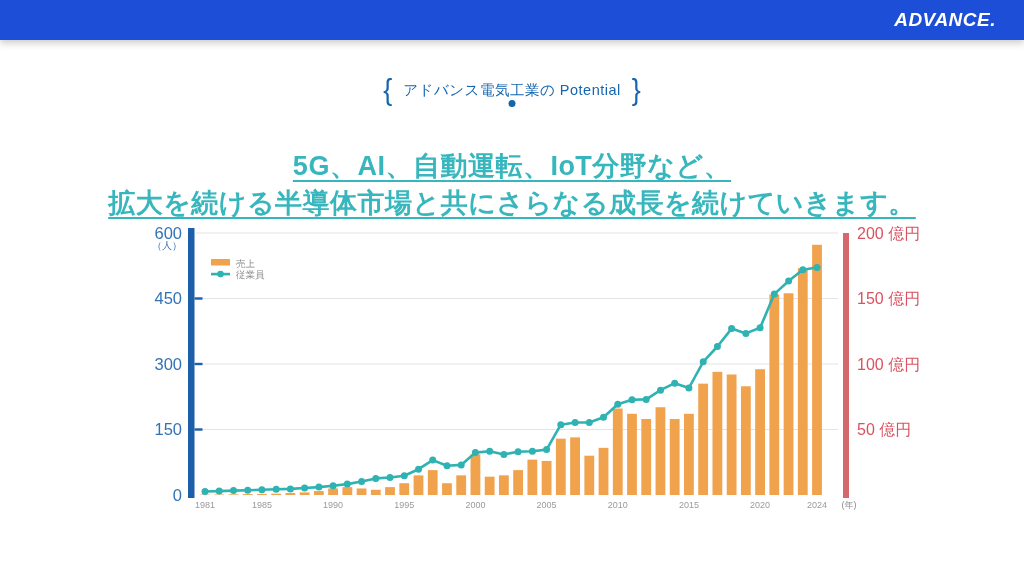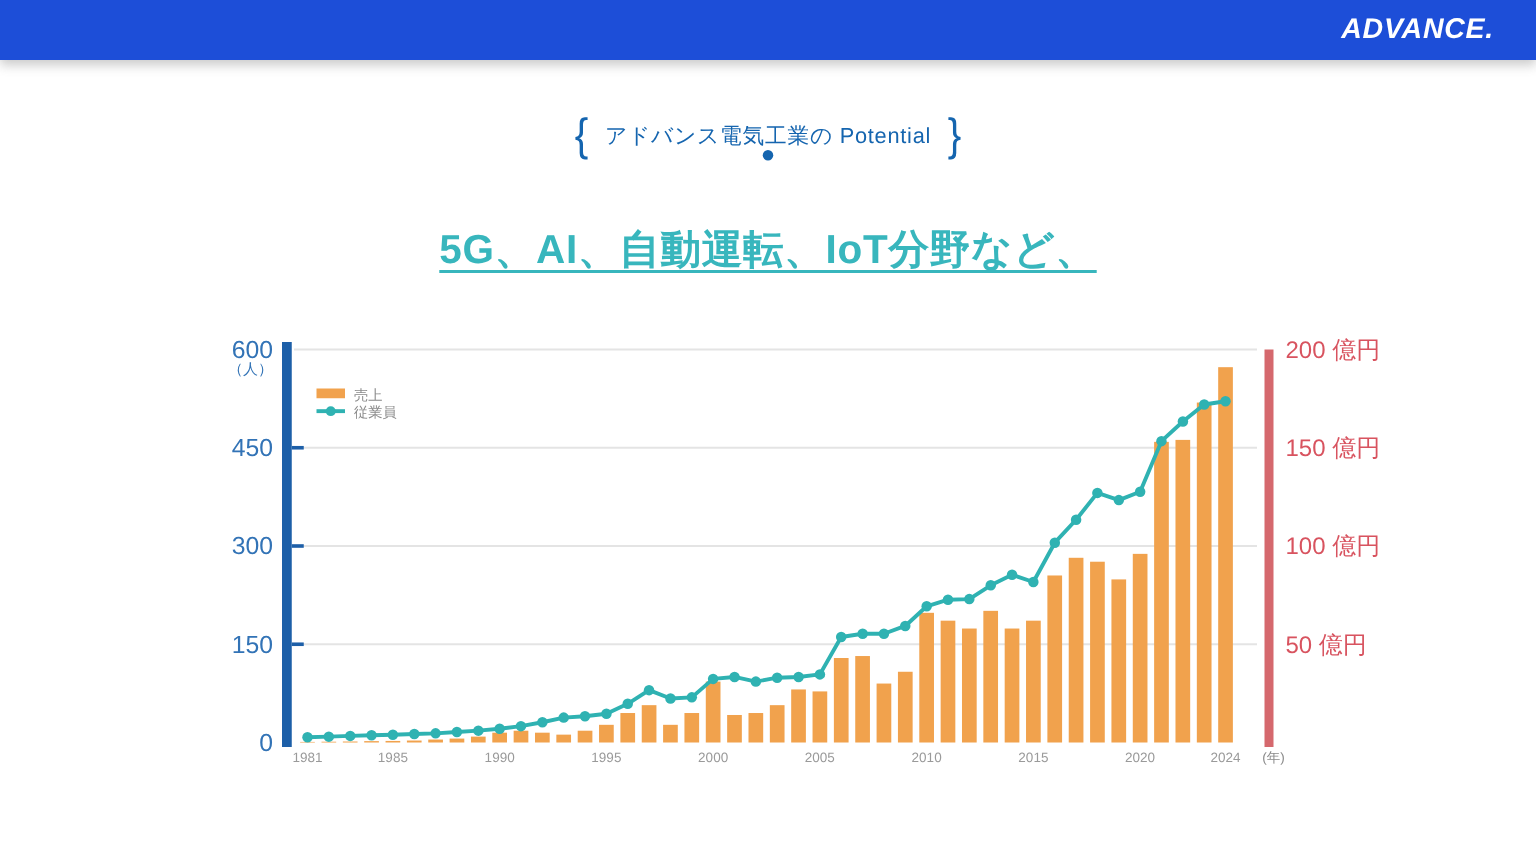--- a/index.html
+++ b/index.html
@@ -33,20 +33,21 @@
 
   <div class="section-label">
     <span class="brace">{</span>
     <span class="section-text">アドバンス電気工業の Potential</span>
     <span class="brace">}</span>
   </div>
   <div class="section-dot"></div>
 
   <div class="heading">
     <div><span class="hl">5G、AI、自動運転、IoT分野など、</span></div>
+    <div><span class="hl">拡大を続ける半導体市場と共にさらなる成長を続けていきます。</span></div>
   </div>
 
   <svg id="chart-svg" class="chart" width="1024" height="310" viewBox="0 0 1024 310" xmlns="http://www.w3.org/2000/svg">
       <line x1="196" y1="217.5" x2="838" y2="217.5" stroke="#e4e4e4" stroke-width="1.2"></line>
       <rect x="194.5" y="216.3" width="8" height="2.4" fill="#1d5fa8"></rect>
       <line x1="196" y1="152" x2="838" y2="152" stroke="#e4e4e4" stroke-width="1.2"></line>
       <rect x="194.5" y="150.8" width="8" height="2.4" fill="#1d5fa8"></rect>
       <line x1="196" y1="86.5" x2="838" y2="86.5" stroke="#e4e4e4" stroke-width="1.2"></line>
       <rect x="194.5" y="85.3" width="8" height="2.4" fill="#1d5fa8"></rect>
       <line x1="196" y1="21" x2="838" y2="21" stroke="#e4e4e4" stroke-width="1.2"></line>

